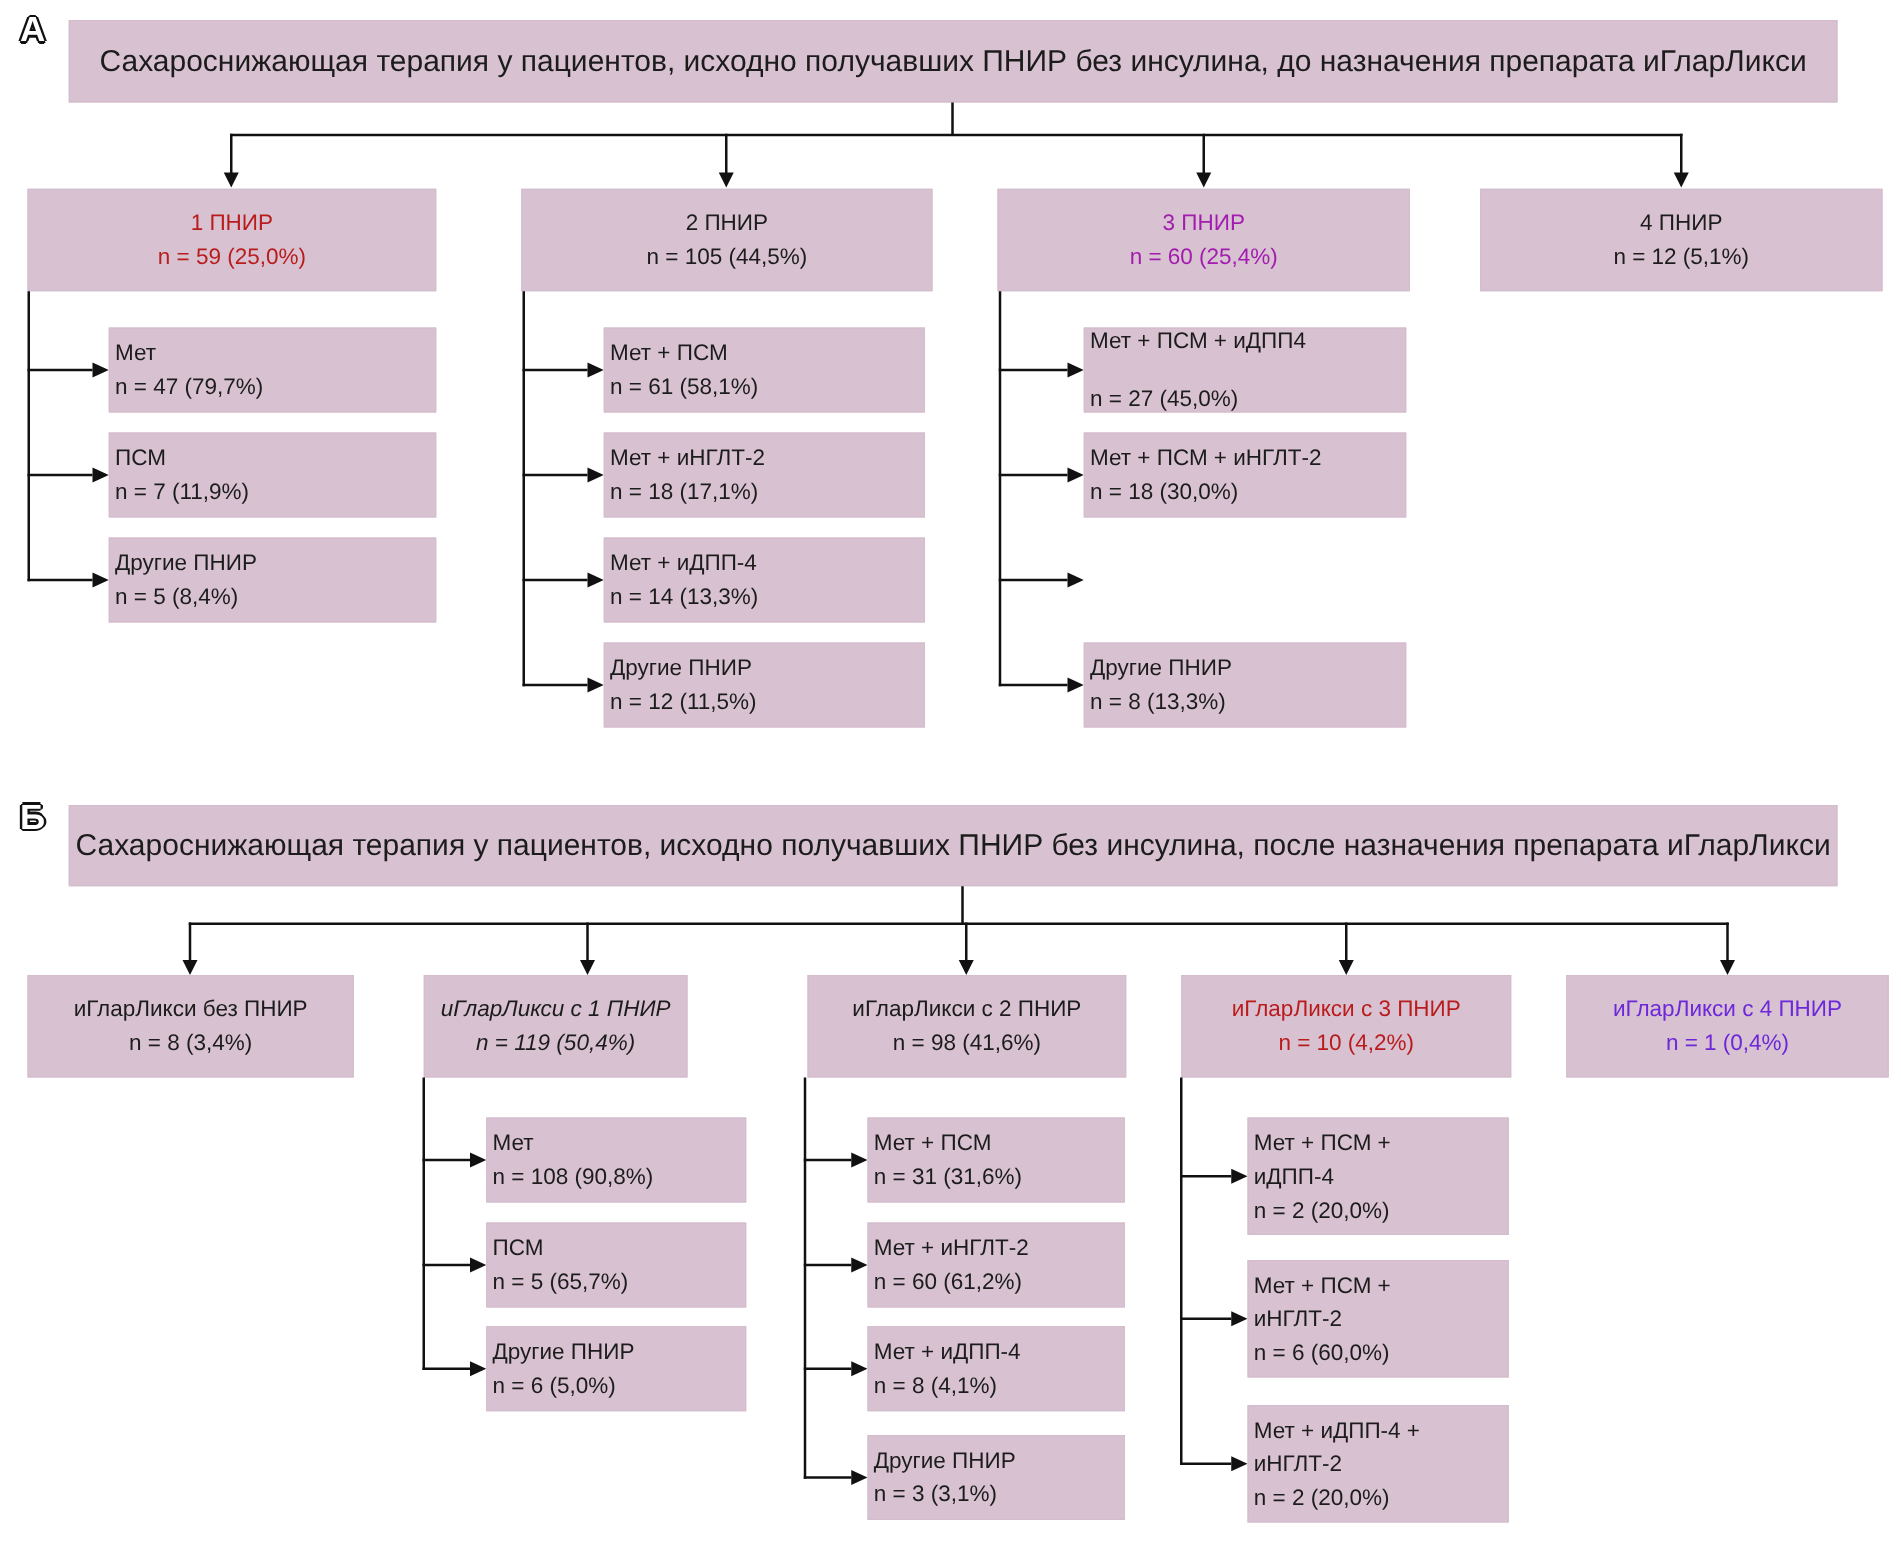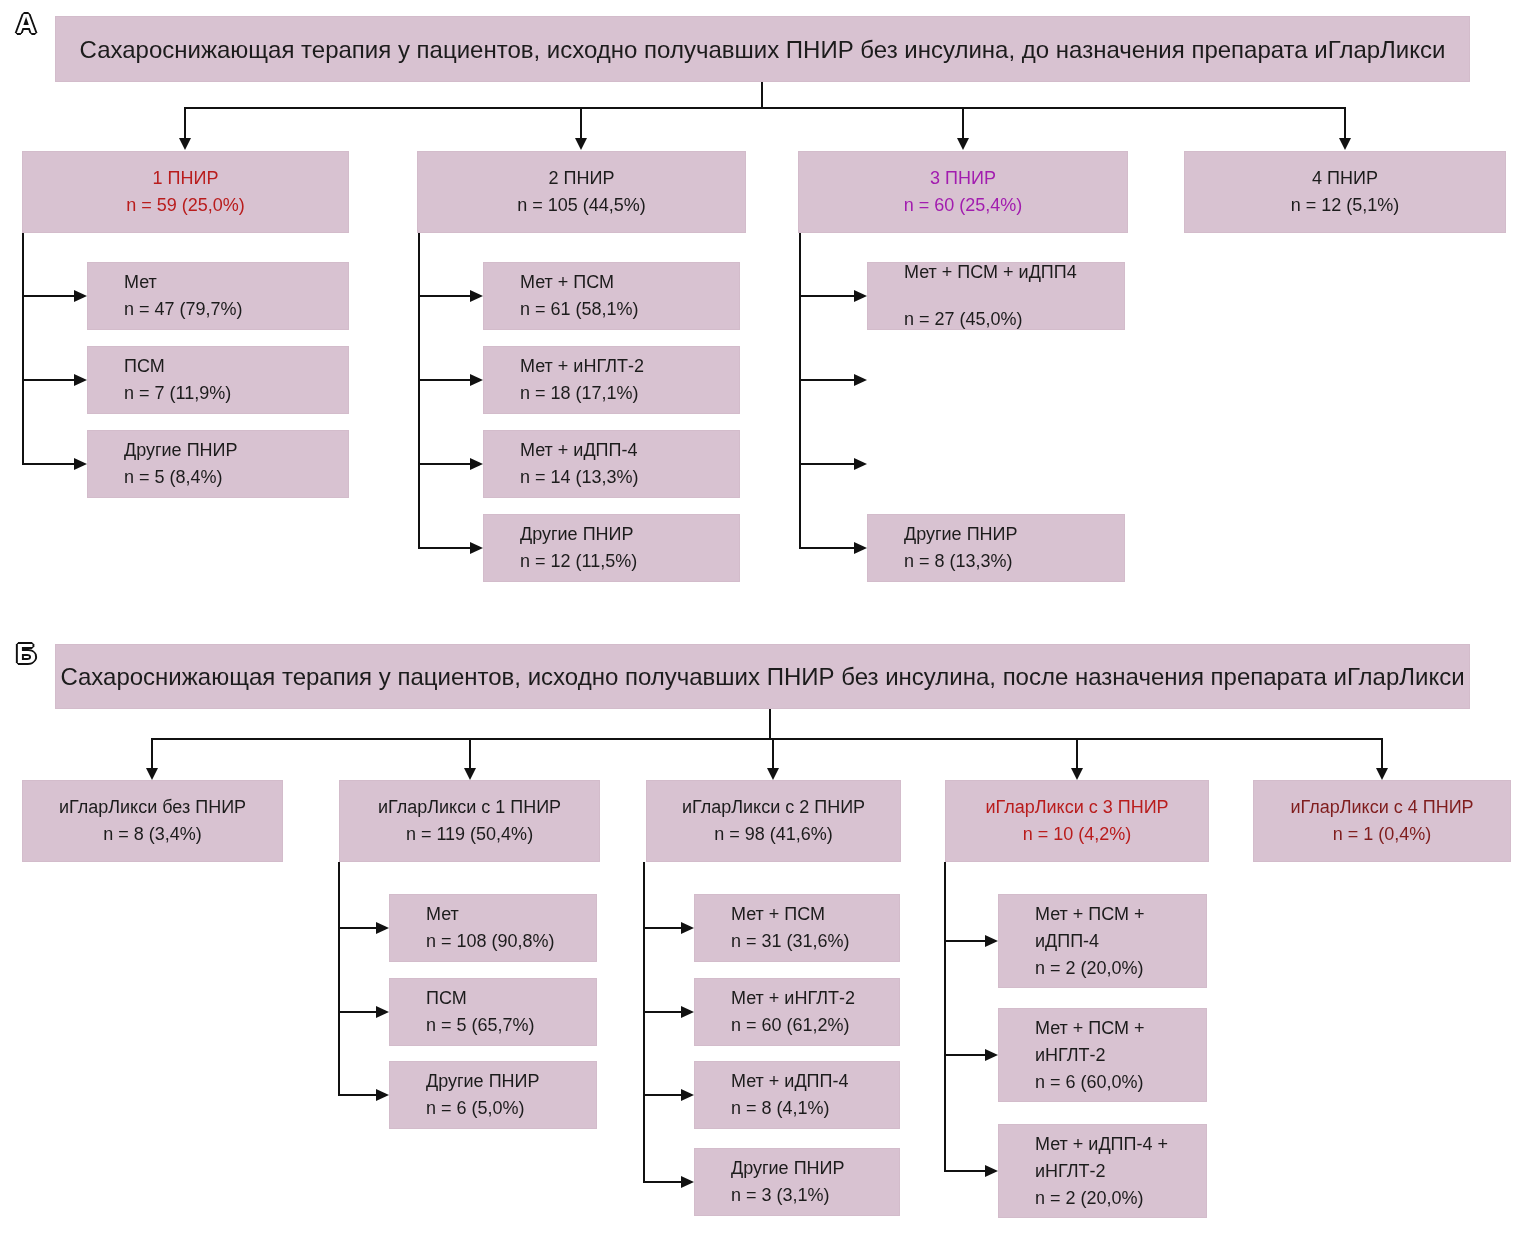--- a/index.html
+++ b/index.html
@@ -5,21 +5,21 @@
   html,body{margin:0;padding:0;background:#ffffff;}
   #stage{
     position:relative;width:1521px;height:1236px;background:#ffffff;
     font-family:"Liberation Sans", sans-serif;color:#1c1c1c;overflow:hidden;
   }
   .box{
     position:absolute;background:#d8c2d1;border:1px solid #d3bccb;box-sizing:border-box;
     font-size:18px;line-height:27px;color:#1c1c1c;
   }
   .ctr{display:flex;flex-direction:column;justify-content:center;align-items:center;text-align:center;}
-  .lft{display:flex;flex-direction:column;justify-content:center;align-items:flex-start;text-align:left;padding-left:36px;padding-right:6px;}
+  .lft{display:flex;flex-direction:column;justify-content:center;align-items:flex-start;text-align:left;padding-left:4px;padding-right:6px;}
   .hdr{font-size:24px;}
   .vline,.hline{position:absolute;background:#111;}
   .vline{width:2px;} .hline{height:2px;}
   .arr-r{position:absolute;width:0;height:0;border-top:6px solid transparent;border-bottom:6px solid transparent;border-left:13px solid #111;}
   .arr-d{position:absolute;width:0;height:0;border-left:6px solid transparent;border-right:6px solid transparent;border-top:12px solid #111;}
   .plabel{
     position:absolute;font-size:28px;font-weight:bold;color:#ffffff;letter-spacing:1px;
     text-shadow:-2px 0 #111,2px 0 #111,0 -2px #111,0 2px #111,-1px -1px #111,1px 1px #111,-1px 1px #111,1px -1px #111;
   }
 </style>
@@ -118,20 +118,24 @@
   <div class="arr-r" style="left:854px;top:374px;"></div>
   <div class="hline" style="left: 799px; top: 463px; width: 55px; background: rgb(17, 17, 17);"></div>
   <div class="arr-r" style="left:854px;top:458px;"></div>
   <div class="hline" style="left: 799px; top: 547px; width: 55px; background: rgb(17, 17, 17);"></div>
   <div class="arr-r" style="left:854px;top:542px;"></div>
 
   <div class="box lft" style="left: 867px; top: 262px; width: 258px; height: 68px; background: rgb(216, 194, 209); border-color: rgb(211, 188, 203); color: rgb(28, 28, 28); gap: 20px;">
     <div>Мет + ПСМ + иДПП4</div>
     <div>n = 27 (45,0%)</div>
   </div>
+  <div class="box lft" style="left: 867px; top: 346px; width: 258px; height: 68px; background: rgb(216, 194, 209); border-color: rgb(211, 188, 203); color: rgb(28, 28, 28);">
+    <div>Мет + ПСМ + иНГЛТ-2</div>
+    <div>n = 18 (30,0%)</div>
+  </div>
   <div class="box lft" style="left: 867px; top: 514px; width: 258px; height: 68px; background: rgb(216, 194, 209); border-color: rgb(211, 188, 203); color: rgb(28, 28, 28);">
     <div>Другие ПНИР</div>
     <div>n = 8 (13,3%)</div>
   </div>
 
   <div class="plabel" style="left:16px;top:638px;">Б</div>
 
   <div class="box ctr hdr" style="left: 55px; top: 644px; width: 1415px; height: 65px; background: rgb(216, 194, 209); border-color: rgb(211, 188, 203); color: rgb(28, 28, 28);">
     <div>Сахароснижающая терапия у пациентов, исходно получавших ПНИР без инсулина, после назначения препарата иГларЛикси</div>
   </div>
@@ -147,33 +151,33 @@
   <div class="arr-d" style="left:767px;top:768px;"></div>
   <div class="vline" style="left: 1076px; top: 738px; height: 31px; background: rgb(17, 17, 17);"></div>
   <div class="arr-d" style="left:1071px;top:768px;"></div>
   <div class="vline" style="left: 1381px; top: 738px; height: 31px; background: rgb(17, 17, 17);"></div>
   <div class="arr-d" style="left:1376px;top:768px;"></div>
 
   <div class="box ctr" style="left: 22px; top: 780px; width: 261px; height: 82px; background: rgb(216, 194, 209); border-color: rgb(211, 188, 203); color: rgb(28, 28, 28);">
     <div>иГларЛикси без ПНИР</div>
     <div>n = 8 (3,4%)</div>
   </div>
-  <div class="box ctr" style="left: 339px; top: 780px; width: 261px; height: 82px; background: rgb(216, 194, 209); border-color: rgb(211, 188, 203); color: rgb(28, 28, 28);">
+  <div class="box ctr" style="left: 339px; top: 780px; width: 211px; height: 82px; background: rgb(216, 194, 209); border-color: rgb(211, 188, 203); color: rgb(28, 28, 28); font-style: italic;">
     <div>иГларЛикси с 1 ПНИР</div>
     <div>n = 119 (50,4%)</div>
   </div>
   <div class="box ctr" style="left: 646px; top: 780px; width: 255px; height: 82px; background: rgb(216, 194, 209); border-color: rgb(211, 188, 203); color: rgb(28, 28, 28);">
     <div>иГларЛикси с 2 ПНИР</div>
     <div>n = 98 (41,6%)</div>
   </div>
   <div class="box ctr" style="left: 945px; top: 780px; width: 264px; height: 82px; background: rgb(216, 194, 209); border-color: rgb(211, 188, 203); color: #b91c1c;">
     <div>иГларЛикси с 3 ПНИР</div>
     <div>n = 10 (4,2%)</div>
   </div>
-  <div class="box ctr" style="left: 1253px; top: 780px; width: 258px; height: 82px; background: rgb(216, 194, 209); border-color: rgb(211, 188, 203); color: #7f1d1d;">
+  <div class="box ctr" style="left: 1253px; top: 780px; width: 258px; height: 82px; background: rgb(216, 194, 209); border-color: rgb(211, 188, 203); color: #6d28d9;">
     <div>иГларЛикси с 4 ПНИР</div>
     <div>n = 1 (0,4%)</div>
   </div>
 
   <div class="vline" style="left: 338px; top: 862px; height: 234px; background: rgb(17, 17, 17);"></div>
   <div class="hline" style="left: 338px; top: 927px; width: 38px; background: rgb(17, 17, 17);"></div>
   <div class="arr-r" style="left:376px;top:922px;"></div>
   <div class="hline" style="left: 338px; top: 1011px; width: 38px; background: rgb(17, 17, 17);"></div>
   <div class="arr-r" style="left:376px;top:1006px;"></div>
   <div class="hline" style="left: 338px; top: 1094px; width: 38px; background: rgb(17, 17, 17);"></div>

